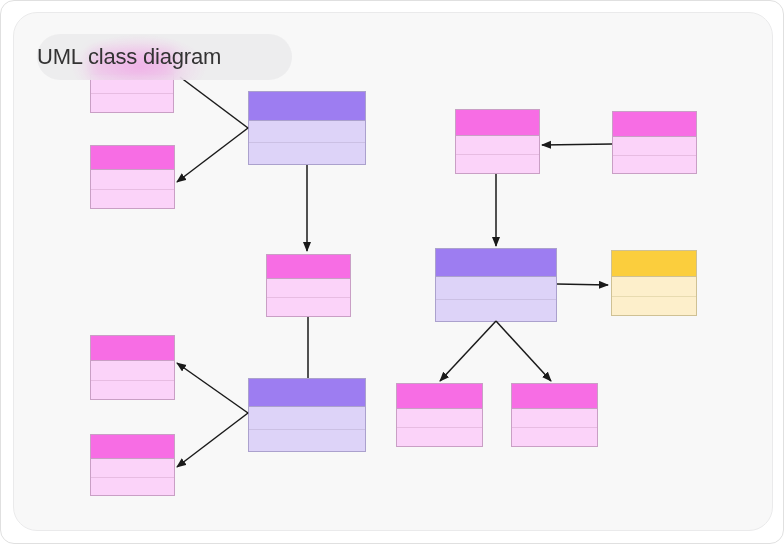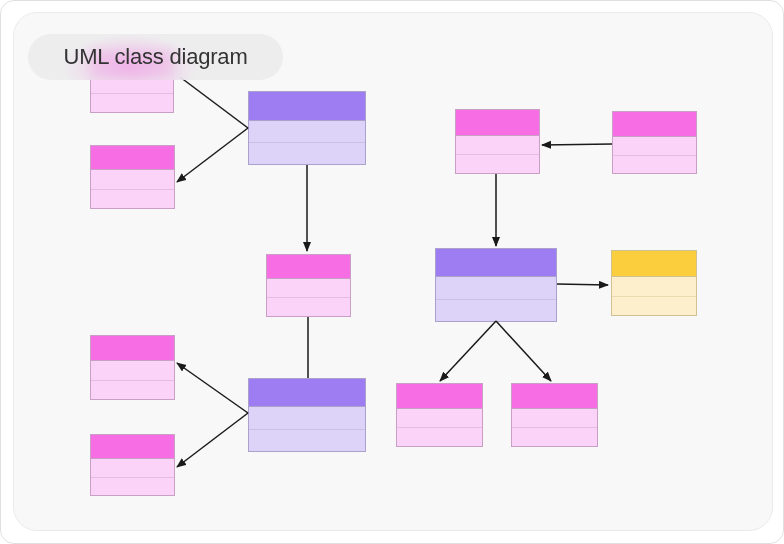--- a/index.html
+++ b/index.html
@@ -14,27 +14,27 @@
   }
   .diagram-layer{position:absolute;left:0;top:0;width:784px;height:544px;}
   .node{
     position:absolute;display:flex;flex-direction:column;
     border:1px solid;box-sizing:border-box;
   }
   .node .hdr{flex:0 0 auto;}
   .node .row{flex:1 1 0;}
   .connector-layer{position:absolute;left:0;top:0;width:784px;height:544px;pointer-events:none;}
   .title-pill{
-    position:absolute;left:27px;top:33px;width:255px;height:46px;
+    position:absolute;left:36px;top:33px;width:255px;height:46px;
     border-radius:23px;
     background:
       radial-gradient(95px 46px at 40% 72%, rgba(246,110,226,0.32), rgba(246,110,226,0) 72%),
       rgba(234,234,236,0.82);
     -webkit-backdrop-filter:blur(6px);backdrop-filter:blur(6px);
-    display:flex;align-items:center;justify-content:center;
+    display:flex;align-items:center;
   }
   .title-pill span{
     font-size:22px;font-weight:500;color:#333333;letter-spacing:-0.2px;white-space:nowrap;
   }
 </style>
 </head>
 <body>
 
 <div class="root">
   <div class="panel"></div>

